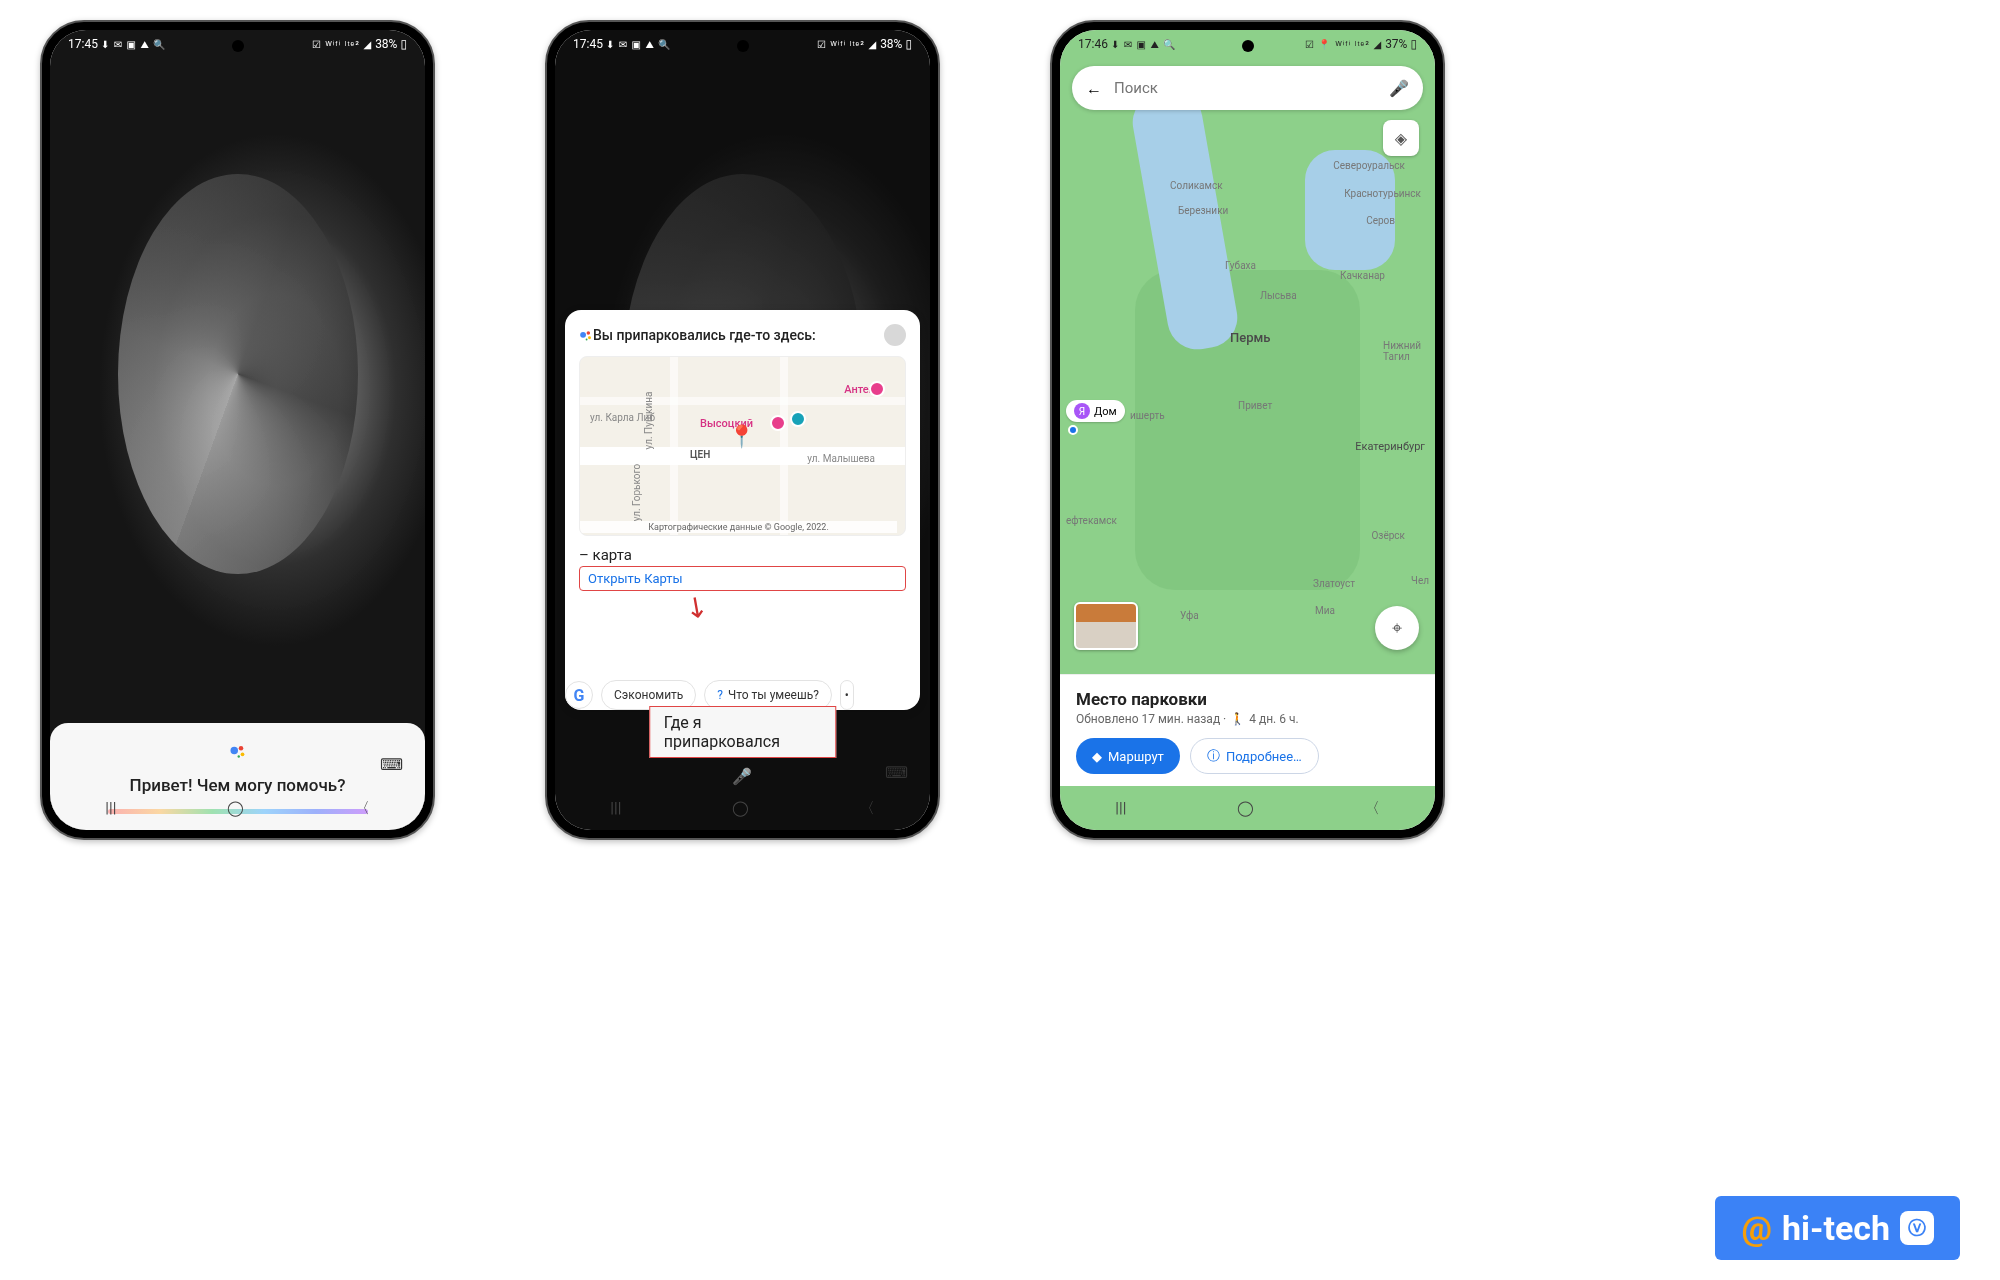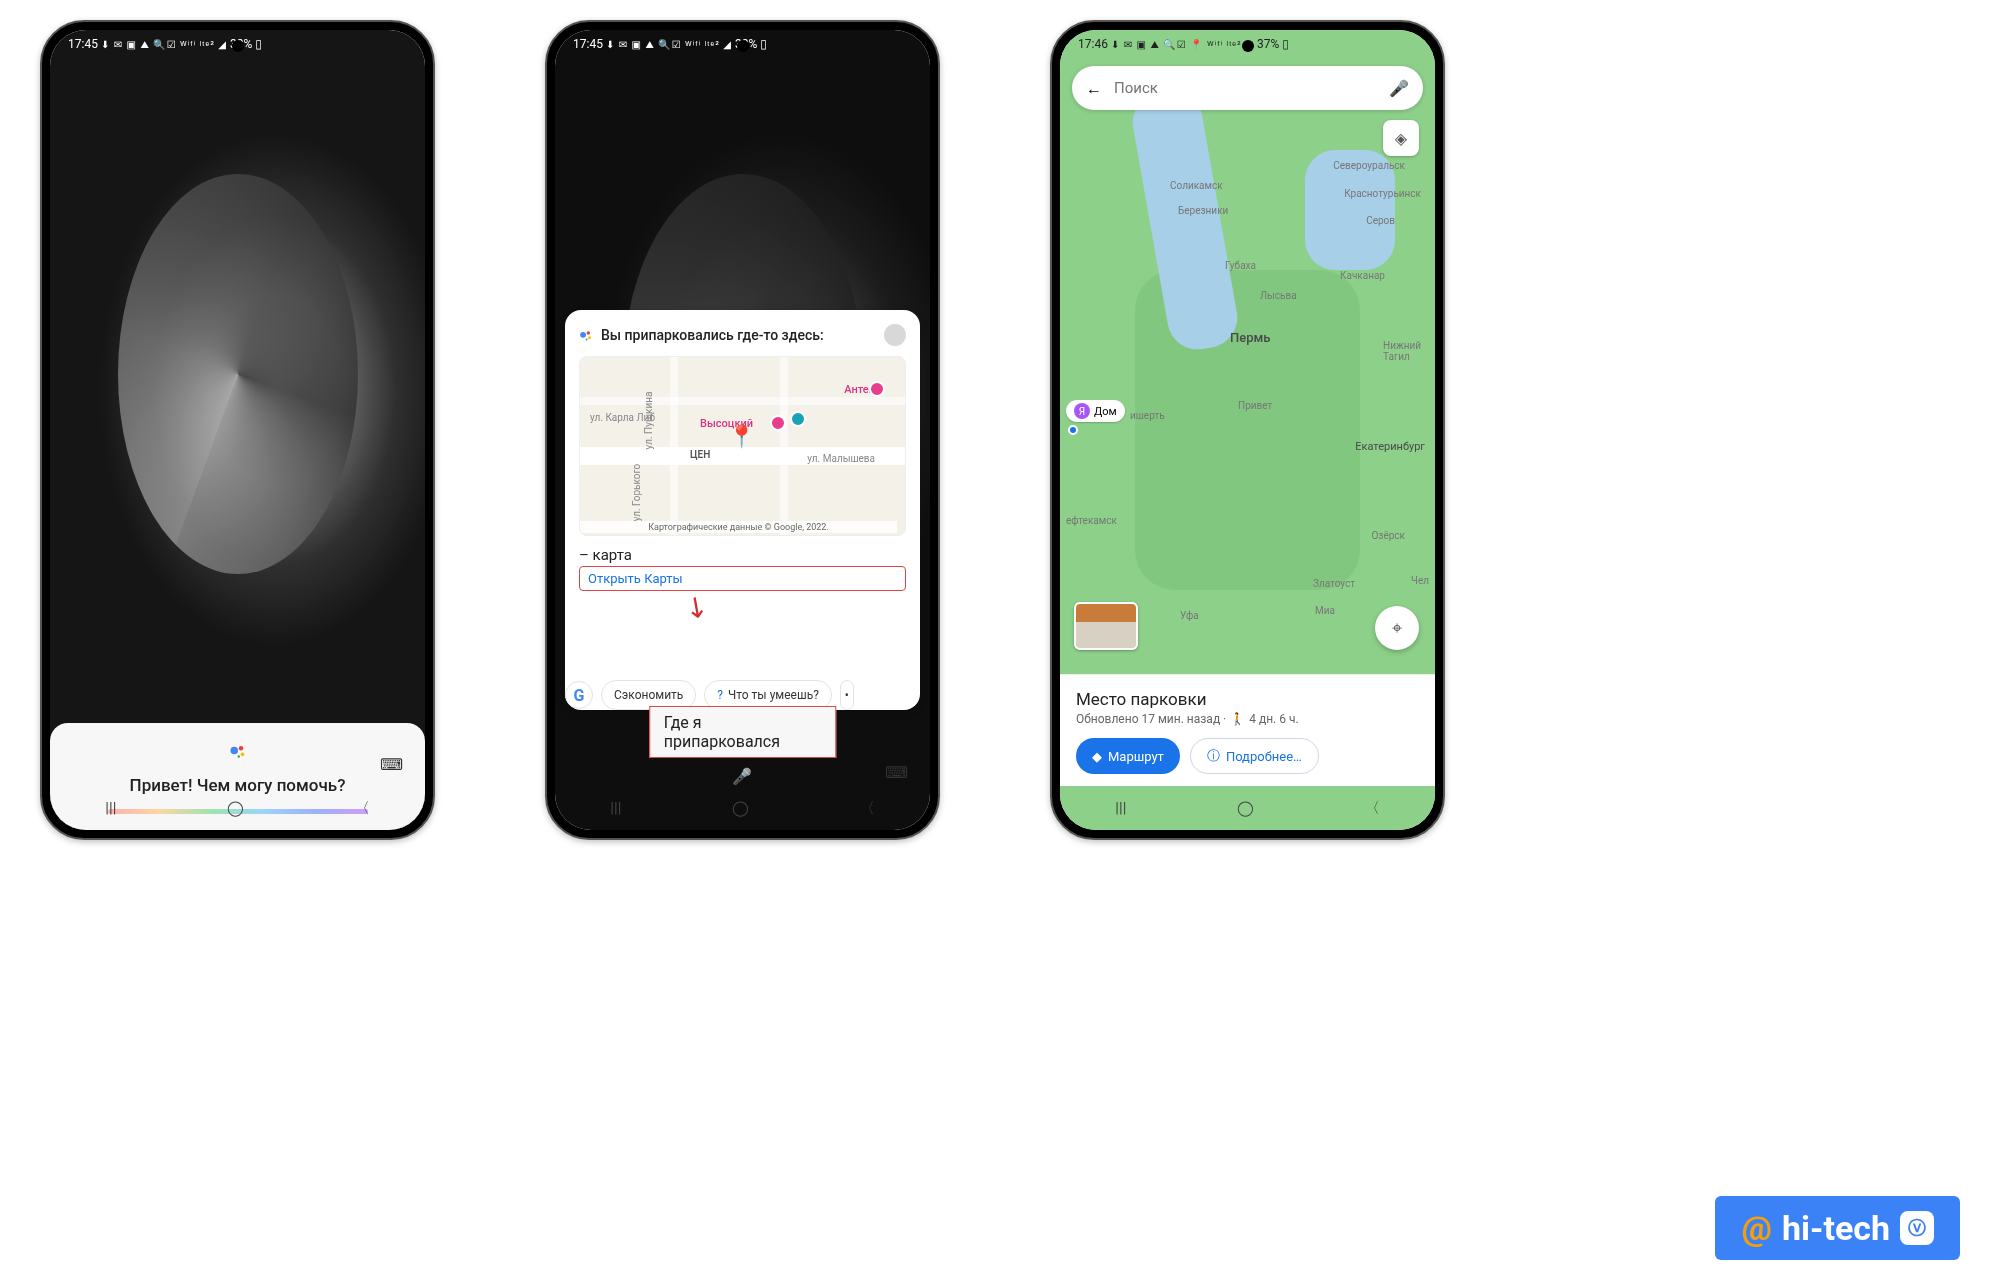--- a/index.html
+++ b/index.html
@@ -1,36 +1,36 @@
 <!DOCTYPE html>
 <html><head>
 <meta charset="utf-8">
 <style>
 *{box-sizing:border-box;margin:0;padding:0;font-family:-apple-system,Roboto,Arial,sans-serif}
 body{background:#fff;width:2000px;height:1280px;position:relative}
 .stage{position:absolute;left:40px;top:20px;display:flex;gap:110px}
 .phone{width:395px;height:820px;border:2px solid #555;border-radius:44px;background:#000;position:relative;overflow:hidden;box-shadow:0 2px 6px rgba(0,0,0,.25)}
 .notch{position:absolute;top:18px;left:50%;transform:translateX(-50%);width:12px;height:12px;background:#000;border-radius:50%;z-index:30}
 .screen{position:absolute;inset:8px;border-radius:36px;overflow:hidden;background:#fff}
-.statusbar{position:absolute;top:0;left:0;right:0;height:28px;display:flex;align-items:center;padding:12px 18px;font-size:12px;z-index:20;color:#fff}
+.statusbar{position:absolute;top:0;left:0;right:0;height:28px;display:flex;align-items:center;justify-content:space-between;padding:12px 18px;font-size:12px;z-index:20;color:#fff}
 .statusbar.dark{color:#222}
 .statusbar .icons{font-size:10px;letter-spacing:1px}
 .wallpaper{position:absolute;inset:0;background:radial-gradient(ellipse 220px 320px at 60% 45%,#8a8a8a 0%,#6b6b6b 30%,#333 55%,#1a1a1a 80%);filter:contrast(1.05)}
 .spiral{position:absolute;left:18%;top:18%;width:64%;height:50%;background:conic-gradient(from 200deg,#ccc 0deg,#999 90deg,#444 180deg,#222 270deg,#bbb 360deg);border-radius:50%;opacity:.55}
 .assist-sheet{position:absolute;left:0;right:0;bottom:0;background:#f7f7f7;border-top-left-radius:18px;border-top-right-radius:18px;padding:20px 18px 10px;display:flex;flex-direction:column;align-items:center}
 .assist-logo{width:18px;height:18px;margin-bottom:14px}
 .assist-logo svg{width:100%;height:100%}
 .greeting{font-size:17px;font-weight:500;color:#222;margin-bottom:14px}
 .colorbar{height:5px;width:260px;background:linear-gradient(90deg,#ff5a5a 0%,#ffb13d 20%,#34c759 40%,#2fa8ff 60%,#2f5aff 80%,#9b2fff 100%);border-radius:3px;margin-bottom:6px;opacity:.45}
 .kbd-icon{position:absolute;right:22px;bottom:56px;font-size:16px;color:#333}
 .navbar{position:absolute;left:0;right:0;bottom:0;height:44px;display:flex;align-items:center;justify-content:space-around;background:transparent;z-index:25}
 .navbar span{font-size:15px;color:#444}
 .phone2 .wallpaper{filter:brightness(.55)}
 .card{position:absolute;left:10px;right:10px;top:280px;bottom:120px;background:#fff;border-radius:16px;padding:14px 14px 10px;display:flex;flex-direction:column;box-shadow:0 2px 8px rgba(0,0,0,.15)}
-.card-head{display:flex;align-items:center;gap:8px;margin-bottom:10px}
+.card-head{display:flex;align-items:center;margin-bottom:10px}
 .dots{width:14px;height:14px}
 .card-title{font-size:14px;font-weight:500;color:#222;flex:1}
 .avatar{width:22px;height:22px;border-radius:50%;background:#d8d8d8}
 .minimap{height:180px;background:#f4f1e9;border-radius:8px;position:relative;overflow:hidden;border:1px solid #eee}
 .minimap .road{position:absolute;background:#fff}
 .minimap .roadH{height:18px;left:0;right:0}
 .minimap .roadV{width:18px;top:0;bottom:0}
 .minimap .lbl{position:absolute;font-size:10px;color:#888}
 .minimap .poi{position:absolute;font-size:11px;color:#d63384;font-weight:500}
 .pin{position:absolute;left:50%;top:50%;transform:translate(-50%,-90%);color:#db4437;font-size:22px}
@@ -55,21 +55,21 @@
 .city.sm{font-size:10px;color:#777}
 .searchbar{position:absolute;top:36px;left:12px;right:12px;height:44px;background:#fff;border-radius:24px;box-shadow:0 1px 4px rgba(0,0,0,.2);display:flex;align-items:center;padding:0 14px;gap:12px;z-index:10}
 .searchbar input{border:0;outline:0;flex:1;font-size:15px;color:#666;background:transparent}
 .layers{position:absolute;right:16px;top:90px;width:36px;height:36px;background:#fff;border-radius:8px;box-shadow:0 1px 3px rgba(0,0,0,.25);display:flex;align-items:center;justify-content:center;font-size:16px;color:#555;z-index:10}
 .homechip{position:absolute;left:6px;top:370px;background:#fff;border-radius:14px;padding:3px 8px;font-size:11px;box-shadow:0 1px 2px rgba(0,0,0,.2);display:flex;align-items:center;gap:4px}
 .homechip .dot{width:16px;height:16px;border-radius:50%;background:#a855f7;color:#fff;font-size:10px;display:flex;align-items:center;justify-content:center}
 .bluedot{position:absolute;left:8px;top:395px;width:10px;height:10px;border-radius:50%;background:#1a73e8;border:2px solid #fff}
 .locbtn{position:absolute;right:16px;bottom:180px;width:44px;height:44px;background:#fff;border-radius:50%;box-shadow:0 2px 5px rgba(0,0,0,.25);display:flex;align-items:center;justify-content:center;font-size:18px;color:#555}
 .thumb{position:absolute;left:14px;bottom:180px;width:64px;height:48px;background:linear-gradient(#c97b3a 40%,#d9d0c4 40%);border-radius:6px;border:2px solid #fff;box-shadow:0 1px 3px rgba(0,0,0,.3)}
 .bottomsheet{position:absolute;left:0;right:0;bottom:44px;background:#fff;padding:14px 16px 12px;border-top:1px solid #eee}
-.bs-title{font-size:17px;font-weight:400;color:#222;margin-bottom:3px}
+.bs-title{font-size:17px;font-weight:700;color:#222;margin-bottom:3px}
 .bs-sub{font-size:12px;color:#666;margin-bottom:12px;display:flex;align-items:center;gap:4px}
 .bs-actions{display:flex;gap:10px}
 .pill{border-radius:20px;padding:8px 16px;font-size:13px;display:flex;align-items:center;gap:6px}
 .pill.primary{background:#1a73e8;color:#fff}
 .pill.outline{background:#fff;color:#1a73e8;border:1px solid #ccd6e6}
 .watermark{position:absolute;right:40px;bottom:20px;background:#3b82f6;color:#fff;padding:12px 26px;font-size:34px;font-weight:700;border-radius:6px;display:flex;align-items:center;gap:10px}
 .watermark .at{color:#f59e0b}
 .vkb{display:inline-flex;width:34px;height:34px;background:#fff;color:#3b82f6;border-radius:8px;align-items:center;justify-content:center;font-size:18px;font-weight:800}
 </style>
 </head>

